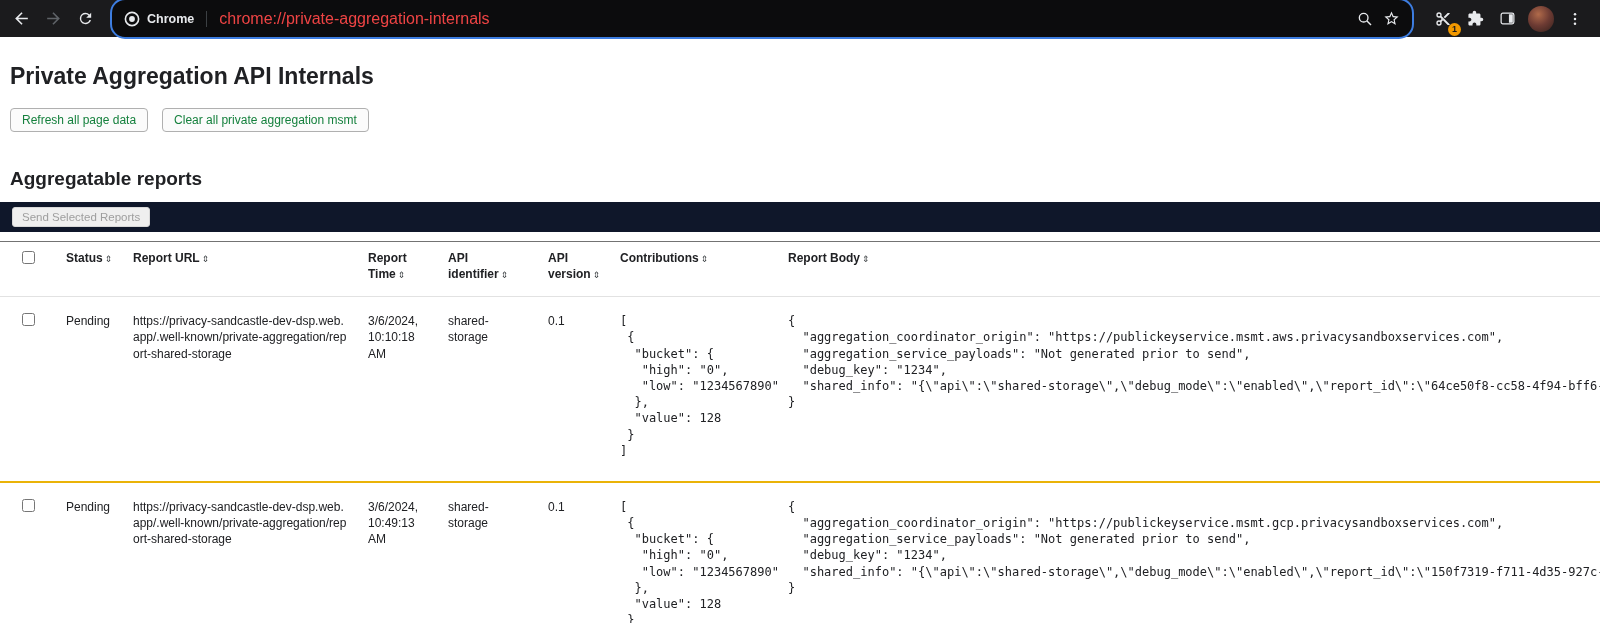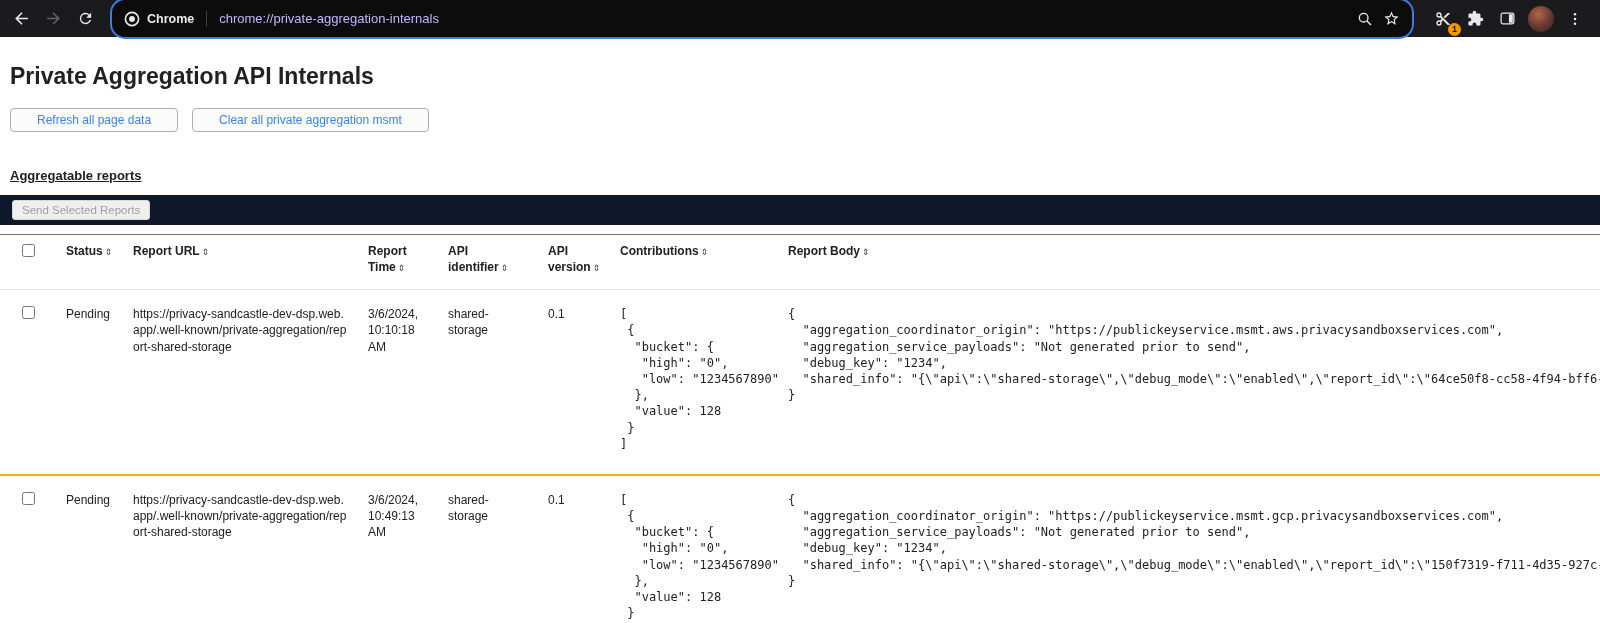--- a/index.html
+++ b/index.html
@@ -26,21 +26,21 @@
     flex:1; height:41px; border-radius:15px;
     background:#0c0c0d; border:2px solid #3d7de0;
     display:flex; align-items:center;
     padding:0 8px 0 12px; margin:0 12px 0 8px;
     min-width:0;
   }
   .chip { display:flex; align-items:center; gap:7px; flex:0 0 auto; }
   .chip-label { color:#e8eaed; font-size:12.5px; font-weight:700; }
   .chip-divider { width:1px; height:16px; background:#3c4043; margin:0 12px; flex:0 0 auto; }
   .url-text {
-    color:#c4b5fd; font-size:13px; white-space:nowrap;
+    color:#ef4444; font-size:16px; white-space:nowrap;
     overflow:hidden; text-overflow:ellipsis; flex:0 1 auto;
   }
   .omnibox-spacer { flex:1; }
   .omni-icon {
     width:26px; height:26px; display:flex; align-items:center; justify-content:center;
     flex:0 0 auto; cursor:pointer;
   }
   .badge {
     position:absolute; right:-3px; bottom:-2px;
     min-width:13px; height:13px; border-radius:7px;
@@ -55,28 +55,27 @@
   }
 
   
   .page-title {
     font-size:23px; font-weight:700; color:#202124;
     margin:26px 0 0 10px;
   }
   .btn-row { display:flex; gap:14px; margin:18px 0 0 10px; }
   .page-btn {
     font-family:"Liberation Sans", sans-serif;
-    font-size:12px; color:#3b82f6;
+    font-size:12px; color:#15803d;
     background:#fbfbfb; border:1px solid #b0b0b0; border-radius:4px;
-    padding:4px 26px; cursor:pointer;
+    padding:4px 11px; cursor:pointer;
   }
   .section-title {
-    font-size:13px; font-weight:700; color:#202124;
+    font-size:19px; font-weight:700; color:#202124;
     margin:36px 0 12px 10px;
-    text-decoration:underline;
   }
   .send-strip {
     background:#0f172a; height:30px;
     display:flex; align-items:center; padding:0 12px;
   }
   .send-btn {
     font-family:"Liberation Sans", sans-serif;
     font-size:11.5px; color:#9e9e9e;
     background:#efefef; border:1px solid #d8d8d8; border-radius:3px;
     padding:3px 9px;

